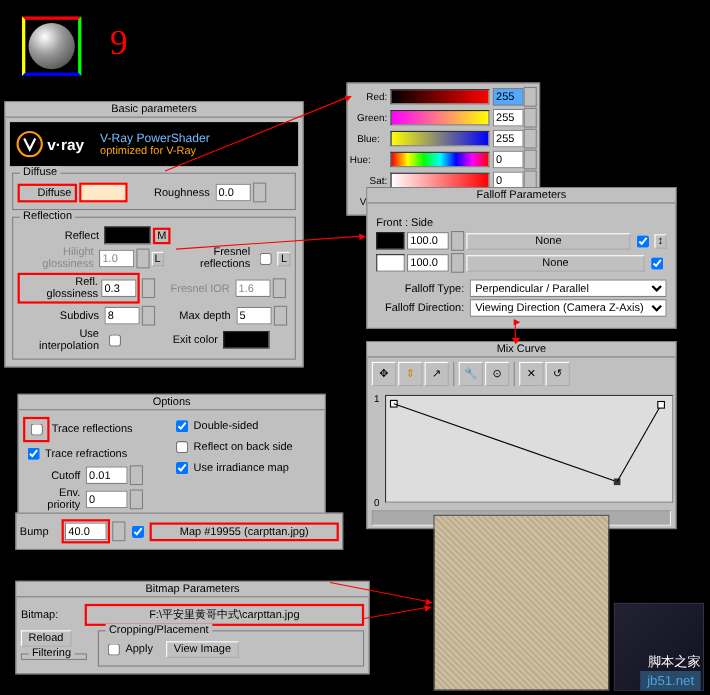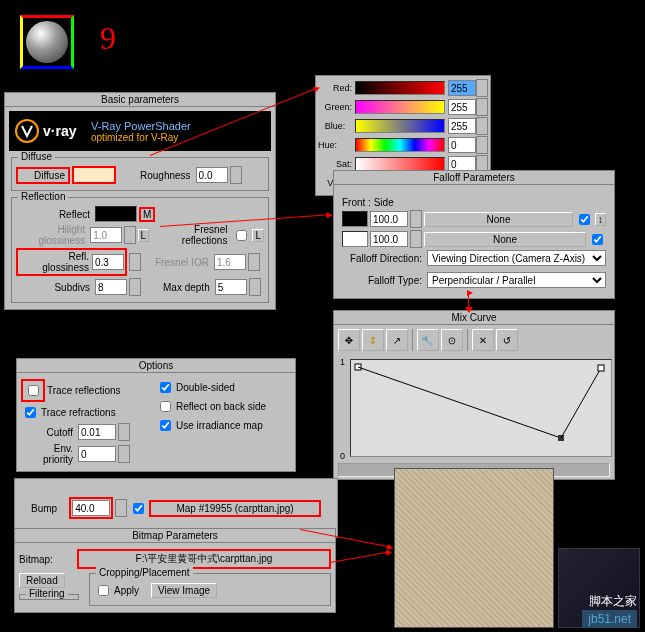--- a/index.html
+++ b/index.html
@@ -89,20 +89,27 @@
     </div>
     <div class="row">
       <span class="lbl" style="width:74px">Subdivs</span>
       <input type="text" style="width: 26px;" value="8">
         <span class="spin"></span>
       <span style="width:18px"></span>
       <span class="lbl">Max depth</span>
       <input type="text" style="width: 26px;" value="5">
         <span class="spin"></span>
     </div>
+    <div class="row">
+      <span class="lbl" style="width:74px">Use interpolation</span>
+      <input type="checkbox" class="chk" style="">
+      <span style="width:40px"></span>
+      <span class="lbl">Exit color</span>
+      <span class="swatch" style="width:40px;height:14px;background:#000"></span>
+    </div>
   </div>
 </div>
 
 <div class="panel" style="top:75px;left:315px;width:170px;padding:2px">
   <div class="slider-row">
       <span style="width:34px;text-align:right">Red:</span>
       <div class="slider" style="background:linear-gradient(90deg,#000,#f00)"></div>
       <input type="text" style="width: 22px; background: rgb(85, 170, 255);" value="255">
       <span class="spin"></span>
     </div>
@@ -152,27 +159,27 @@
       <input type="checkbox" class="chk" checked="" style="">
       <span class="btn" style="padding:0 2px">↕</span>
     </div>
     <div class="row">
       <span class="swatch" style="width:24px;height:14px;background:#fff"></span>
       <input type="text" style="width: 32px;" value="100.0">
         <span class="spin"></span>
       <span class="btn" style="flex:1;text-align:center">None</span>
       <input type="checkbox" class="chk" checked="" style="">
     </div>
-    <div class="row">
-      <span class="lbl" style="width:80px">Falloff Direction:</span>
-      <select style="flex:1"><option>Viewing Direction (Camera Z-Axis)</option></select>
-    </div>
     <div class="row" style="margin-top:6px">
       <span class="lbl" style="width:80px">Falloff Type:</span>
       <select style="flex:1"><option>Perpendicular / Parallel</option></select>
+    </div>
+    <div class="row">
+      <span class="lbl" style="width:80px">Falloff Direction:</span>
+      <select style="flex:1"><option>Viewing Direction (Camera Z-Axis)</option></select>
     </div>
   </div>
 </div>
 
 <div class="panel" style="top:310px;left:333px;width:280px">
   <div class="title">Mix Curve</div>
   <div style="padding:4px;display:flex;gap:2px">
     <span class="tb-btn">✥</span>
     <span class="tb-btn" style="color:#c80">⇕</span>
     <span class="tb-btn">↗</span>
@@ -230,21 +237,21 @@
           <span>Reflect on back side</span>
         </div>
       <div class="row">
           <input type="checkbox" class="chk" checked="" style="">
           <span>Use irradiance map</span>
         </div>
     </div>
   </div>
 </div>
 
-<div class="panel" style="top:478px;left:14px;width:290px;padding:16px">
+<div class="panel" style="top:466px;left:14px;width:290px;padding:3px">
   <div class="row">
     <span>Bump</span>
     <span style="width:8px"></span>
     <span class="hilite" style="display:flex;padding:1px">
         <input type="text" style="width: 32px;" value="40.0">
       </span>
       <span class="spin"></span>
     <input type="checkbox" class="chk" checked="" style="">
     <span class="btn hilite" style="flex:1;text-align:center">Map #19955 (carpttan.jpg)</span>
   </div>

